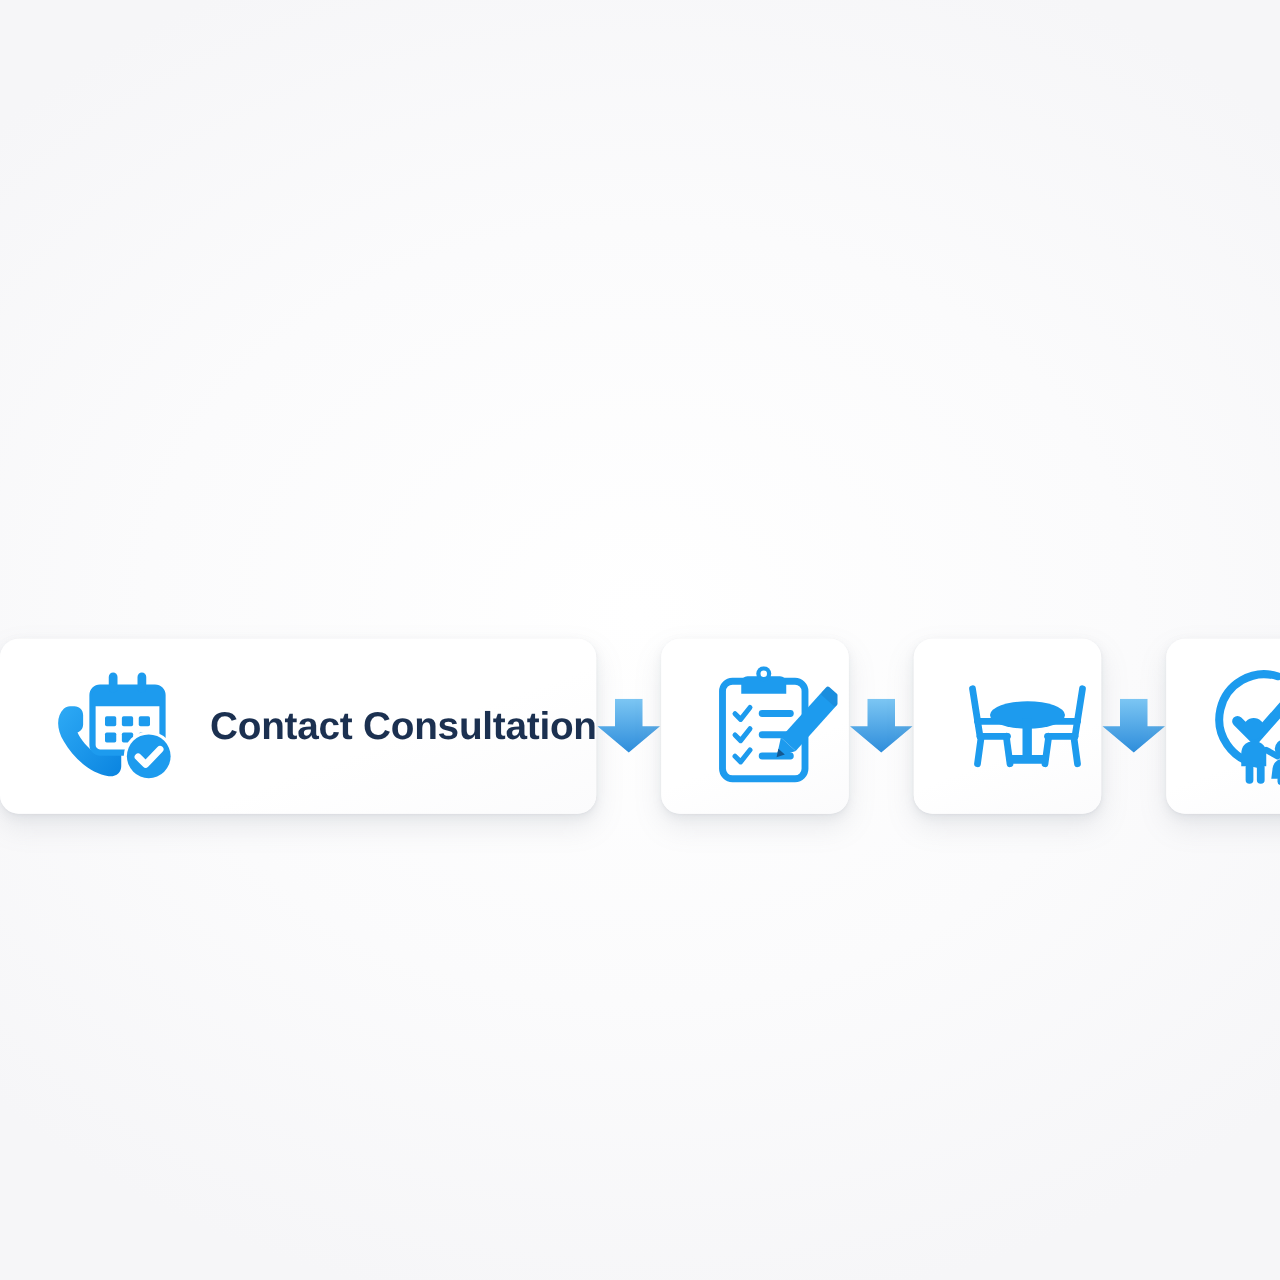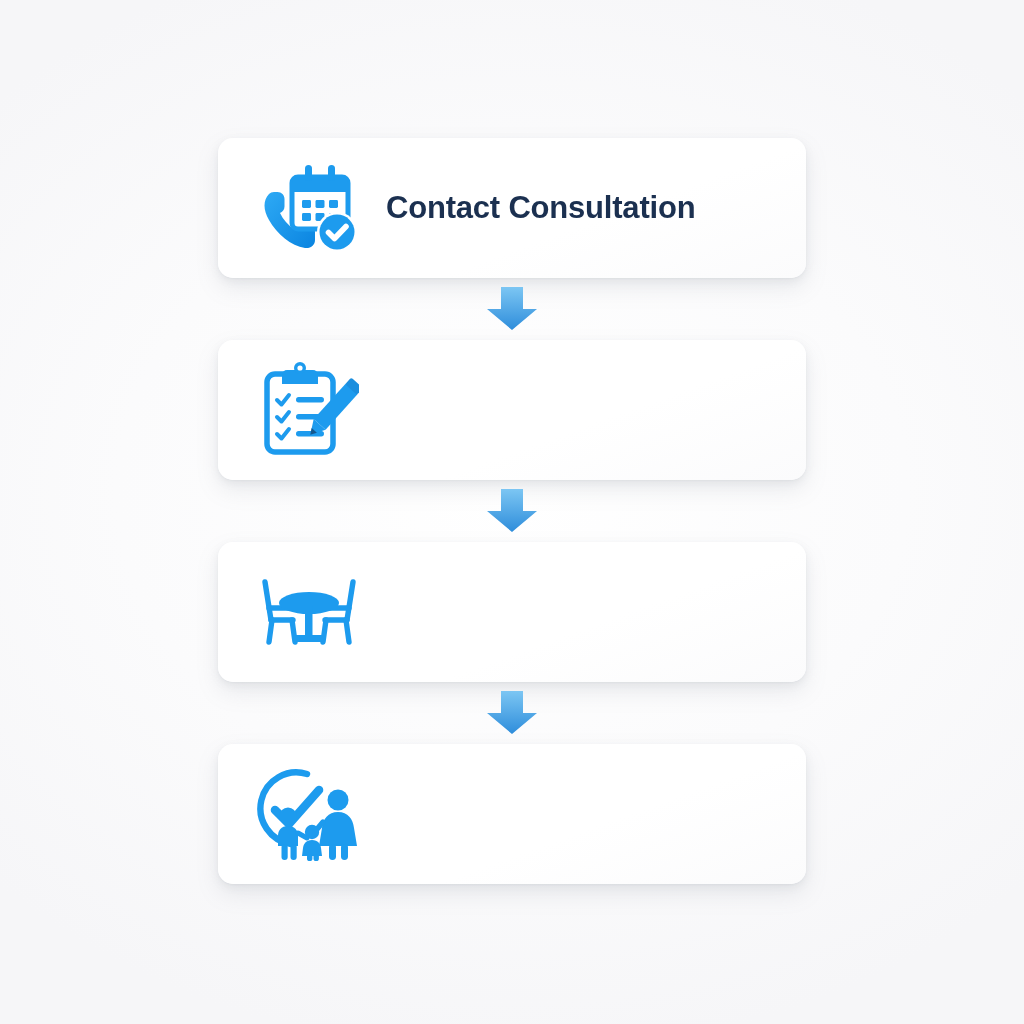--- a/index.html
+++ b/index.html
@@ -24,21 +24,21 @@
     pointer-events: none;
   }
 
   .flow {
     position: absolute;
     left: 0;
     top: 0;
     width: 1024px;
     height: 1024px;
     display: flex;
-    flex-direction: column;
+    flex-direction: row;
     align-items: center;
     justify-content: flex-start;
     padding-top: 138px;
     box-sizing: border-box;
   }
 
   .step-card {
     width: 588px;
     height: 140px;
     background: linear-gradient(160deg, #ffffff 0%, #ffffff 62%, #fbfbfc 100%);

